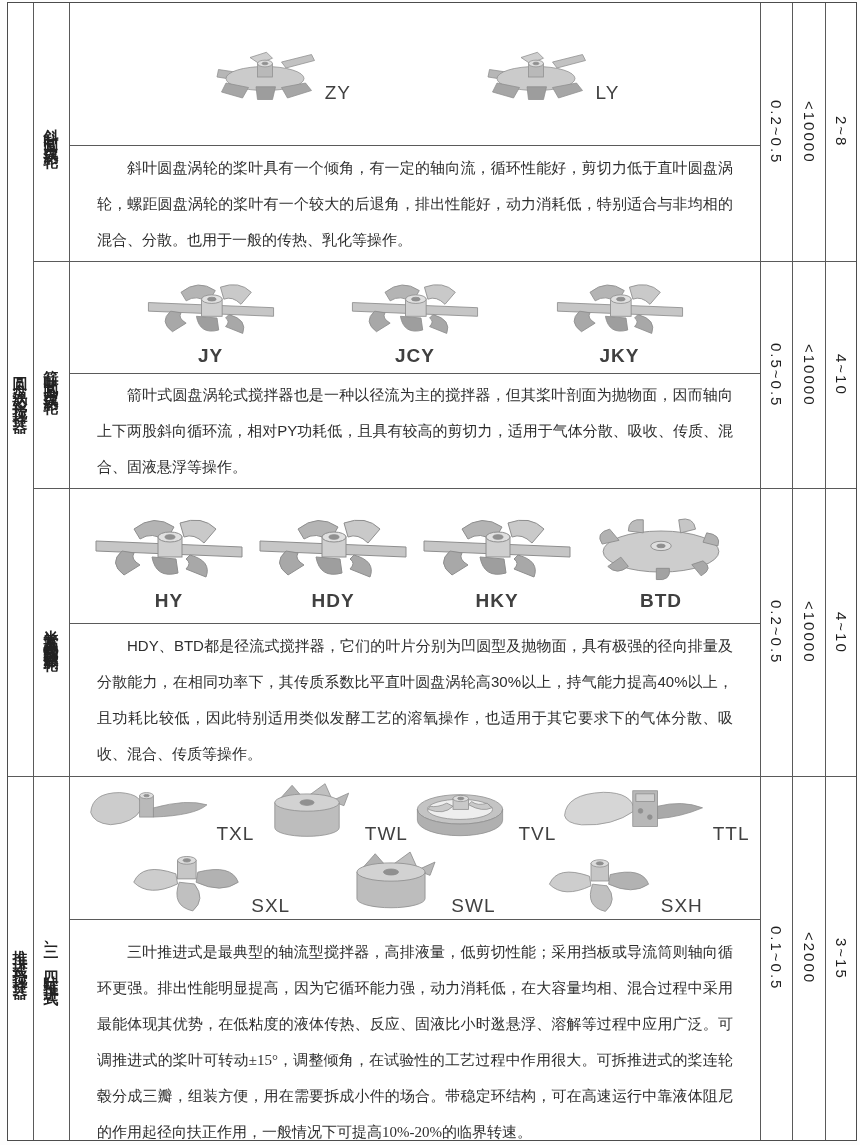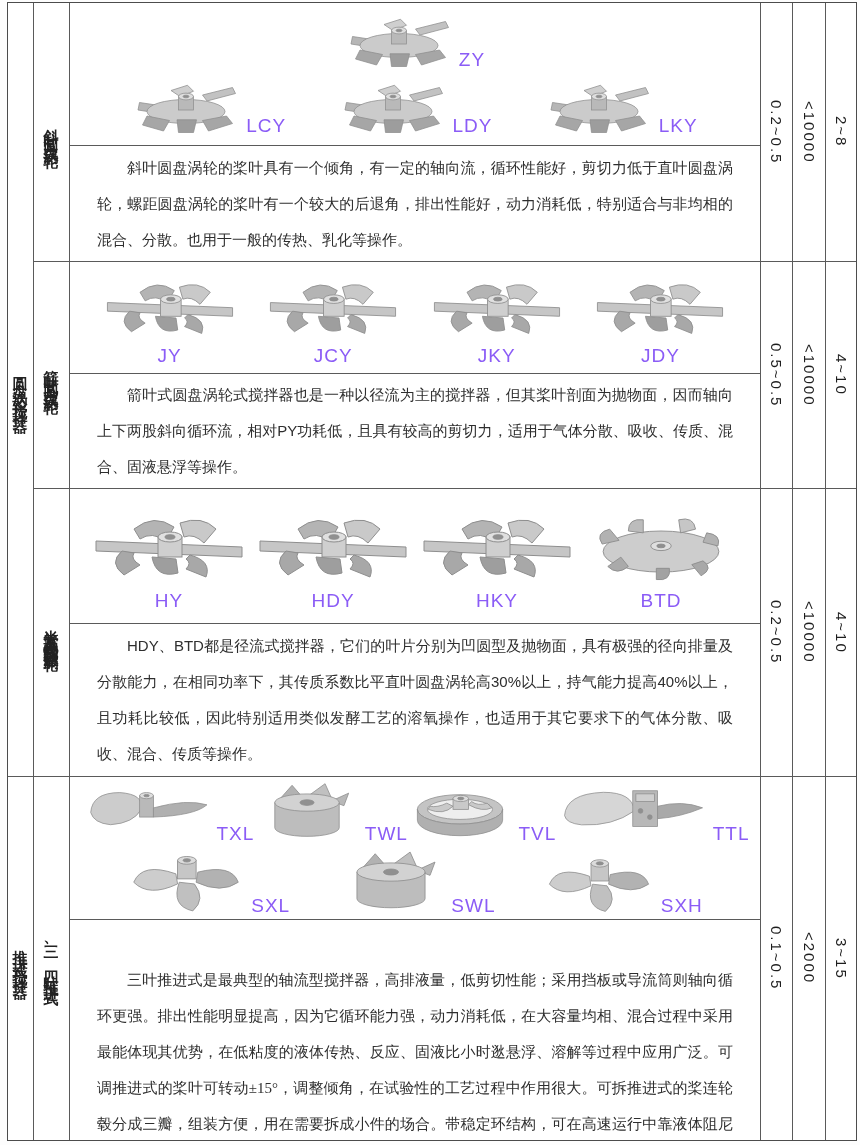--- a/index.html
+++ b/index.html
@@ -8,43 +8,43 @@
   .table{
     position:absolute;left:7px;top:2px;width:850px;height:1139px;
     display:grid;
     grid-template-columns:26px 36px 1fr 32px 33px 30px;
     grid-template-rows:259px 227px 288px 1fr;
     border:1px solid #4c4c4c;
     background:#ffffff;
     box-sizing:border-box;
   }
   .cell{box-sizing:border-box;border-right:1px solid #5a5a5a;border-bottom:1px solid #5a5a5a;overflow:hidden;}
-  .cell.no-b{border-bottom:none;gap:28px;}
+  .cell.no-b{border-bottom:none;}
   .cell.no-r{border-right:none;}
   
   .vcell{display:flex;align-items:center;justify-content:center;background:#fff;}
   .vtext{
     writing-mode:vertical-rl;text-orientation:upright;
     font-weight:bold;color:#222;font-size:15px;letter-spacing:7px;line-height:1;
     white-space:nowrap;
   }
   .vtext.sub{letter-spacing:5px;}
   .vtext.sub.tight{letter-spacing:3px;}
   
   .vnum{
     writing-mode:vertical-rl;text-orientation:mixed;
     font-size:15px;color:#1e1e1e;letter-spacing:2px;white-space:nowrap;
   }
   
   .content{display:flex;flex-direction:column;background:#fff;}
   .imgs{box-sizing:border-box;border-bottom:1px solid #5a5a5a;display:flex;flex-direction:column;justify-content:space-evenly;padding:2px 10px;}
   .figrow{display:flex;justify-content:space-evenly;align-items:flex-end;}
   .item{display:flex;align-items:flex-end;margin:0;padding:0;}
-  .item.stack{flex-direction:column;align-items:center;}
-  .mlabel{font-size:19px;color:#8b5cf6;letter-spacing:1px;margin:0 0 2px 6px;line-height:1;}
+  .item.stack{flex-direction:column;align-items:center;font-weight:bold;}
+  .mlabel{font-size:19px;color:#404040;letter-spacing:1px;margin:0 0 2px 6px;line-height:1;}
   .item.stack .mlabel{margin:4px 0 0 0;}
   .desc{flex:1;display:flex;align-items:center;padding:0 27px;}
   .desc.top{align-items:flex-start;padding-top:14px;font-family:Liberation Serif, serif;}
   .desc p{margin:0;font-size:15px;line-height:36px;text-indent:2em;color:#2e2e2e;text-align:justify;}
   svg.imp{display:block;}
   .defs{position:absolute;width:0;height:0;overflow:hidden;}
 </style>
 </head>
 <body>
 
@@ -154,39 +154,25 @@
 
     <div class="cell content" style="grid-column:3;grid-row:1">
       <div class="imgs" style="height:143px">
         <div class="figrow">
           <figure class="item">
             <svg class="imp" width="108" height="60" viewBox="0 0 140 80">
                 <use href="#disc6"></use>
               </svg>
             <span class="mlabel">ZY</span>
           </figure>
-        </div>
-        <div class="figrow">
           <figure class="item">
             <svg class="imp" width="108" height="60" viewBox="0 0 140 80">
                 <use href="#disc6"></use>
               </svg>
-            <span class="mlabel">LCY</span>
-          </figure>
-          <figure class="item">
-            <svg class="imp" width="108" height="60" viewBox="0 0 140 80">
-                <use href="#disc6"></use>
-              </svg>
-            <span class="mlabel">LDY</span>
-          </figure>
-          <figure class="item">
-            <svg class="imp" width="108" height="60" viewBox="0 0 140 80">
-                <use href="#disc6"></use>
-              </svg>
-            <span class="mlabel">LKY</span>
+            <span class="mlabel">LY</span>
           </figure>
         </div>
       </div>
       <div class="desc">
         <p>斜叶圆盘涡轮的桨叶具有一个倾角，有一定的轴向流，循环性能好，剪切力低于直叶圆盘涡轮，螺距圆盘涡轮的桨叶有一个较大的后退角，排出性能好，动力消耗低，特别适合与非均相的混合、分散。也用于一般的传热、乳化等操作。</p>
       </div>
     </div>
 
     <div class="cell content" style="grid-column:3;grid-row:2">
       <div class="imgs" style="height:112px">
@@ -202,26 +188,20 @@
                 <use href="#shaft6"></use>
               </svg>
             <span class="mlabel">JCY</span>
           </figure>
           <figure class="item stack">
             <svg class="imp" width="148" height="72" viewBox="0 0 150 84">
                 <use href="#shaft6"></use>
               </svg>
             <span class="mlabel">JKY</span>
           </figure>
-          <figure class="item stack">
-            <svg class="imp" width="148" height="72" viewBox="0 0 150 84">
-                <use href="#shaft6"></use>
-              </svg>
-            <span class="mlabel">JDY</span>
-          </figure>
         </div>
       </div>
       <div class="desc">
         <p>箭叶式圆盘涡轮式搅拌器也是一种以径流为主的搅拌器，但其桨叶剖面为抛物面，因而轴向上下两股斜向循环流，相对PY功耗低，且具有较高的剪切力，适用于气体分散、吸收、传质、混合、固液悬浮等操作。</p>
       </div>
     </div>
 
     <div class="cell content" style="grid-column:3;grid-row:3">
       <div class="imgs" style="height:135px">
         <div class="figrow">

